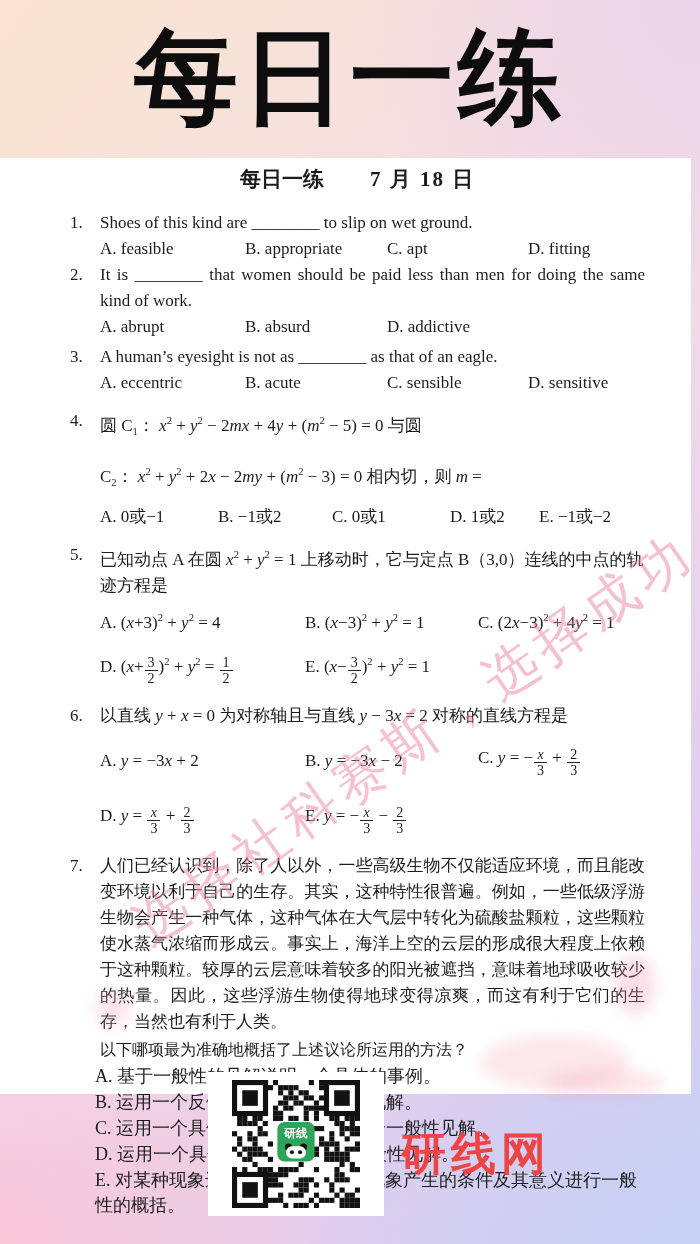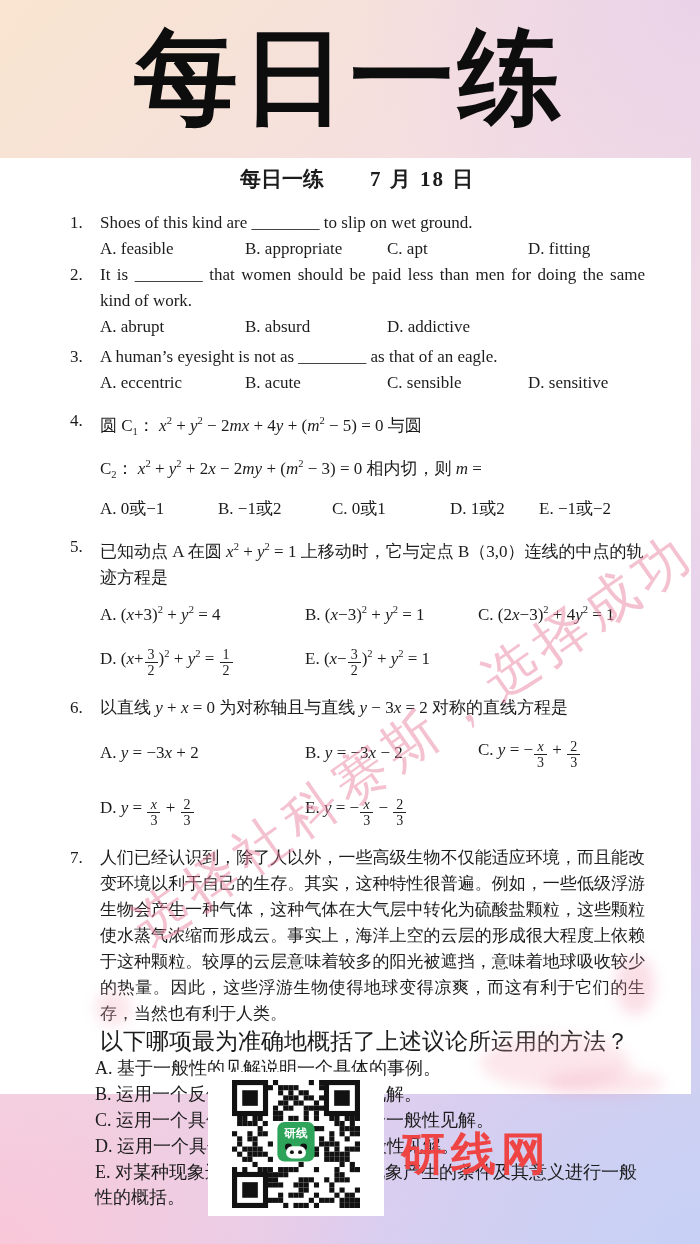--- a/index.html
+++ b/index.html
@@ -33,24 +33,24 @@
   .qn{ flex:none; width:30px; font-size:17px; line-height:26px; }
   .qb{ flex:1; min-width:0; }
   .stem{ font-size:17px; line-height:26px; }
   .just{ text-align:justify; }
   .orow{ display:grid; font-size:17px; line-height:26px; align-items:center; }
   .gA{ grid-template-columns:145px 142px 141px 1fr; }
   .gB{ grid-template-columns:118px 114px 118px 89px 1fr; }
   .gC{ grid-template-columns:205px 173px 1fr; }
   .gD{ grid-template-columns:205px 1fr; }
   .mt12{ margin-top:12px; } .mt8{ margin-top:8px; } .mt6{ margin-top:6px; }
-  .mt4{ margin-top:4px; } .mt14{ margin-top:6px; } .mt10{ margin-top:10px; }
+  .mt4{ margin-top:4px; } .mt14{ margin-top:14px; } .mt10{ margin-top:10px; }
   .row-tall{ min-height:52px; }
   .para{ font-size:17px; line-height:26px; text-align:justify; }
-  .subq{ font-size:23px; line-height:26px; margin-top:2px; }
+  .subq{ font-size:16px; line-height:26px; margin-top:2px; }
   .list7{ margin-left:-5px; }
   .list7 div{ font-size:18px; line-height:25px; margin-top:1px; }
   
   sup,sub{ font-size:.62em; }
   i{ font-style:italic; }
   .frac{ display:inline-block; text-align:center; vertical-align:-0.7em; line-height:1.08; margin:0 1px; }
   .frac .fn{ display:block; padding:0 3px; border-bottom:1.2px solid #222; font-size:14px; }
   .frac .fd{ display:block; padding:0 3px; font-size:14px; }
   
   .watermark{

